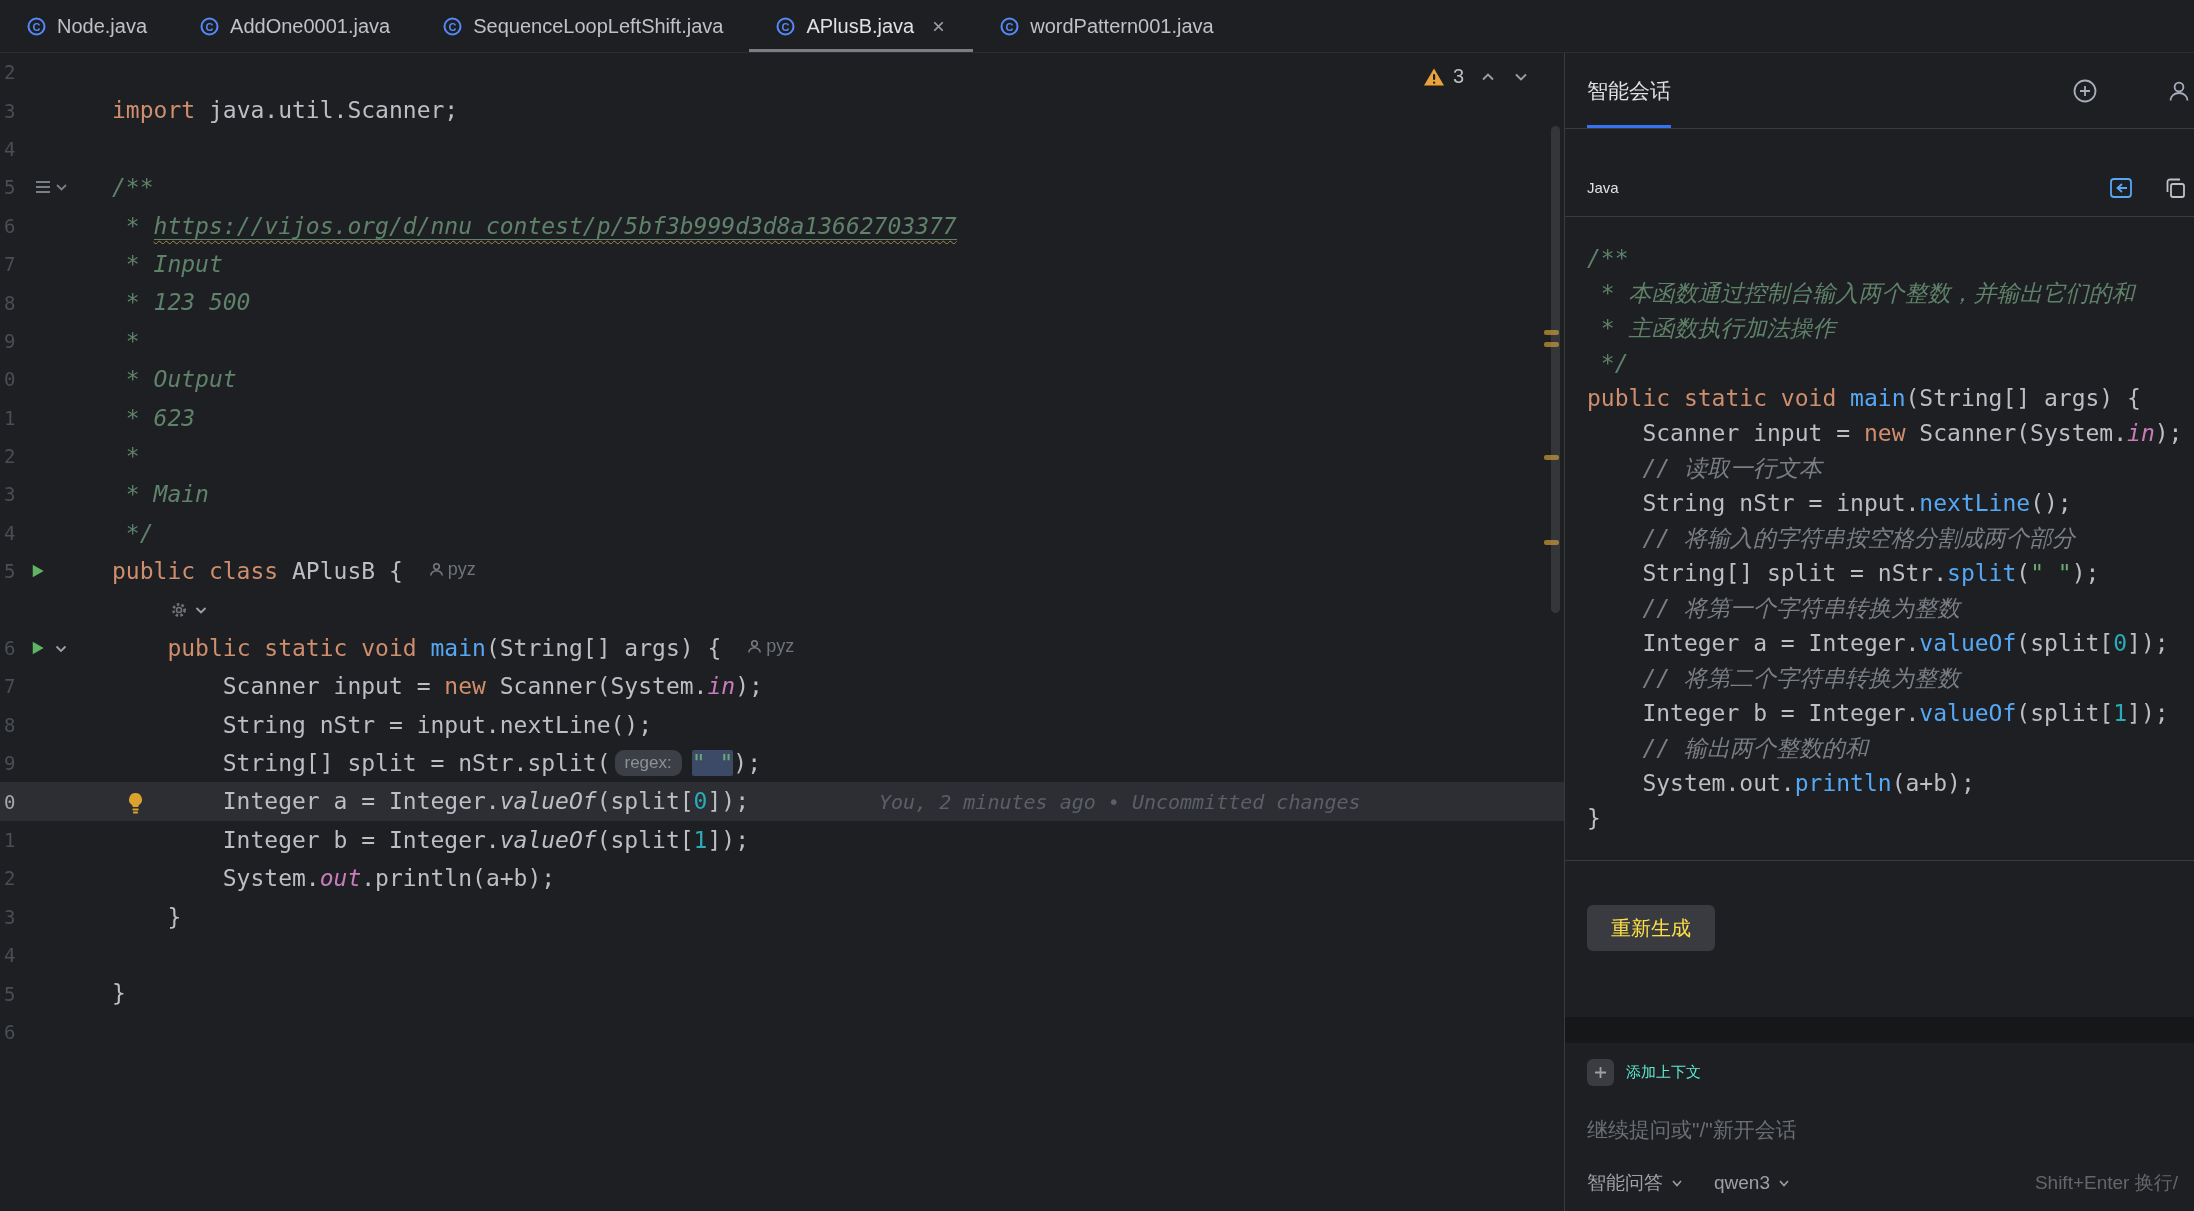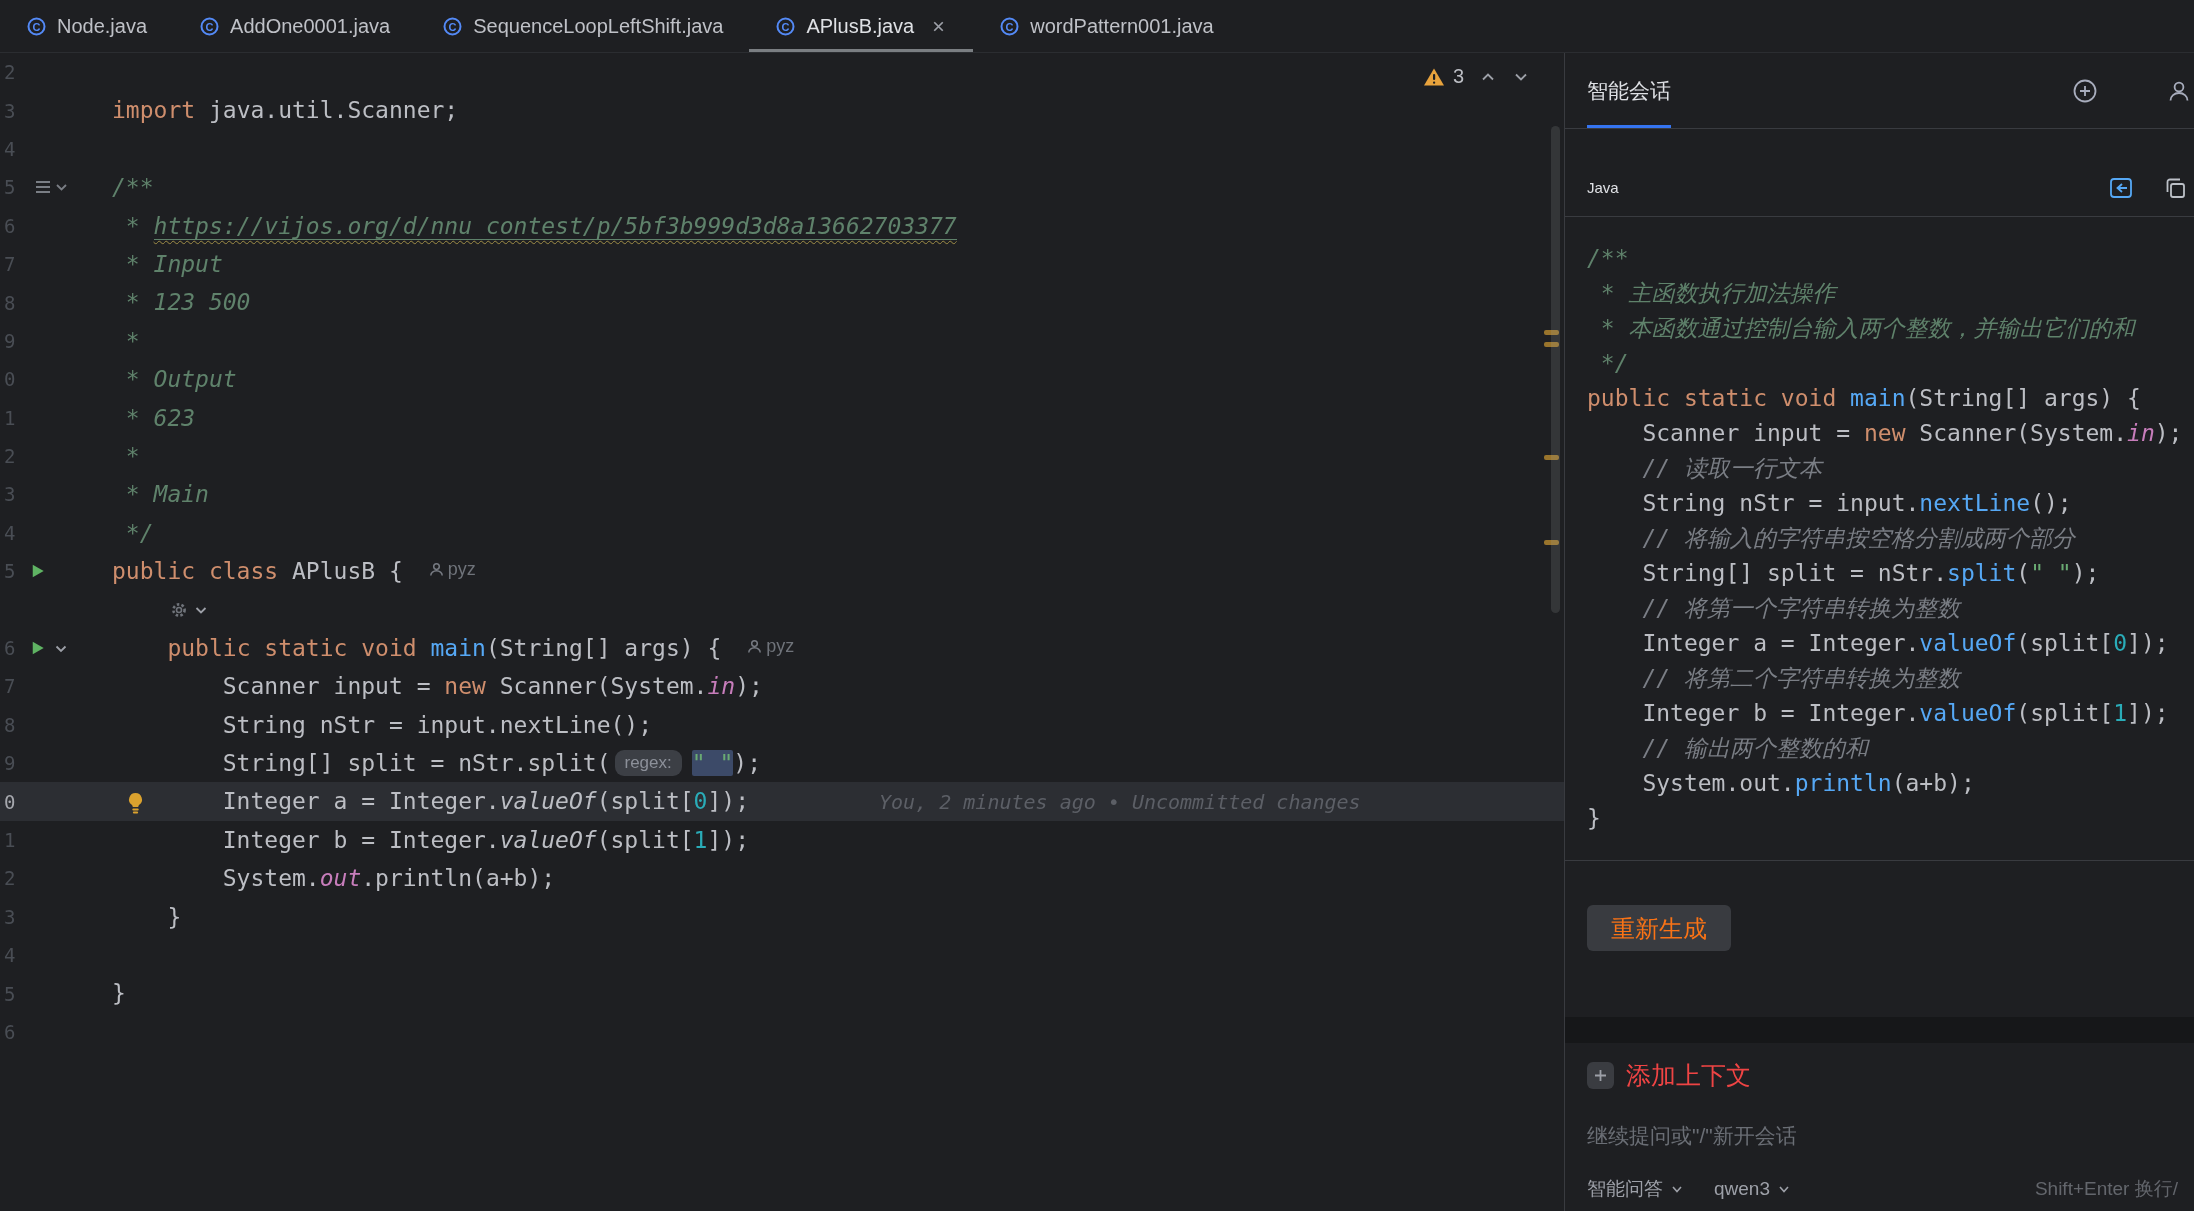--- a/index.html
+++ b/index.html
@@ -82,26 +82,26 @@
   .picon.account { right:2px; }
 
   .card-head { margin-top:30px; height:58px; display:flex; align-items:center;
                padding:0 22px; border-bottom:1px solid #393B40; font-size:15px;
                color:#DFE1E5; position:relative; }
   .card-icons { position:absolute; right:6px; display:flex; gap:28px; align-items:center; }
   .panel-code { padding:24px 0 24px 22px; border-bottom:1px solid #393B40; }
   .p-row { height:35px; white-space:pre; font:23px/35px "DejaVu Sans Mono",monospace;
            color:#BCBEC4; overflow:hidden; }
   .regen { margin:44px 0 0 22px; height:46px; padding:8px 24px; background:#393B40;
-           border:none; border-radius:6px; color:#f97316; font-size:24px;
+           border:none; border-radius:6px; color:#fde047; font-size:20px;
            font-family:"Liberation Sans",sans-serif; }
 
   .gapband { position:absolute; left:0; right:0; bottom:168px; height:26px; background:#161719; }
   .composer { position:absolute; left:0; right:0; bottom:0; height:168px; padding:16px 22px 0; }
-  .ctx-row { display:flex; align-items:center; gap:12px; color:#ef4444; font-size:25px; width:fit-content; }
+  .ctx-row { display:flex; align-items:center; gap:12px; color:#5eead4; font-size:15px; width:fit-content; }
   .plusbox { width:27px; height:27px; border-radius:6px; background:#3A3C41;
              display:flex; align-items:center; justify-content:center; }
   .composer-placeholder { margin-top:30px; font-size:21px; color:#6A6E75; }
   .composer-bar { margin-top:26px; display:flex; align-items:center; gap:30px;
                   color:#9DA0A8; font-size:19px; }
   .select-like { display:inline-flex; align-items:center; gap:7px; }
   .hint { margin-left:auto; color:#63666C; white-space:nowrap; margin-right:-6px; }
 </style>
 </head>
 <body>
@@ -417,22 +417,22 @@
             <span style="display:flex;">
               <svg width="26" height="26" viewBox="0 0 26 26">
                   <rect x="9" y="9" width="13" height="13" rx="2" fill="none" stroke="#BCC0C7" stroke-width="1.8"></rect>
                   <path d="M5.5 17 V7 a2.5 2.5 0 0 1 2.5 -2.5 h10" fill="none" stroke="#BCC0C7" stroke-width="1.8"></path>
                 </svg>
             </span>
           </span>
         </div>
         <div class="panel-code" id="panel-code">
             <div class="p-row"><span class="t-dc">/**</span></div>
+            <div class="p-row"><span class="t-dc"> * 本函数通过控制台输入两个整数，并输出它们的和</span></div>
             <div class="p-row"><span class="t-dc"> * 主函数执行加法操作</span></div>
-            <div class="p-row"><span class="t-dc"> * 本函数通过控制台输入两个整数，并输出它们的和</span></div>
             <div class="p-row"><span class="t-dc"> */</span></div>
             <div class="p-row"><span class="t-k">public static void </span><span class="t-m">main</span><span class="t-d">(String[] args) {</span></div>
             <div class="p-row"><span class="t-d">    Scanner input = </span><span class="t-k">new</span><span class="t-d"> Scanner(System.</span><span class="t-fp">in</span><span class="t-d">);</span></div>
             <div class="p-row"><span class="t-c">    // 读取一行文本</span></div>
             <div class="p-row"><span class="t-d">    String nStr = input.</span><span class="t-m">nextLine</span><span class="t-d">();</span></div>
             <div class="p-row"><span class="t-c">    // 将输入的字符串按空格分割成两个部分</span></div>
             <div class="p-row"><span class="t-d">    String[] split = nStr.</span><span class="t-m">split</span><span class="t-d">(</span><span class="t-s">" "</span><span class="t-d">);</span></div>
             <div class="p-row"><span class="t-c">    // 将第一个字符串转换为整数</span></div>
             <div class="p-row"><span class="t-d">    Integer a = Integer.</span><span class="t-m">valueOf</span><span class="t-d">(split[</span><span class="t-n">0</span><span class="t-d">]);</span></div>
             <div class="p-row"><span class="t-c">    // 将第二个字符串转换为整数</span></div>

